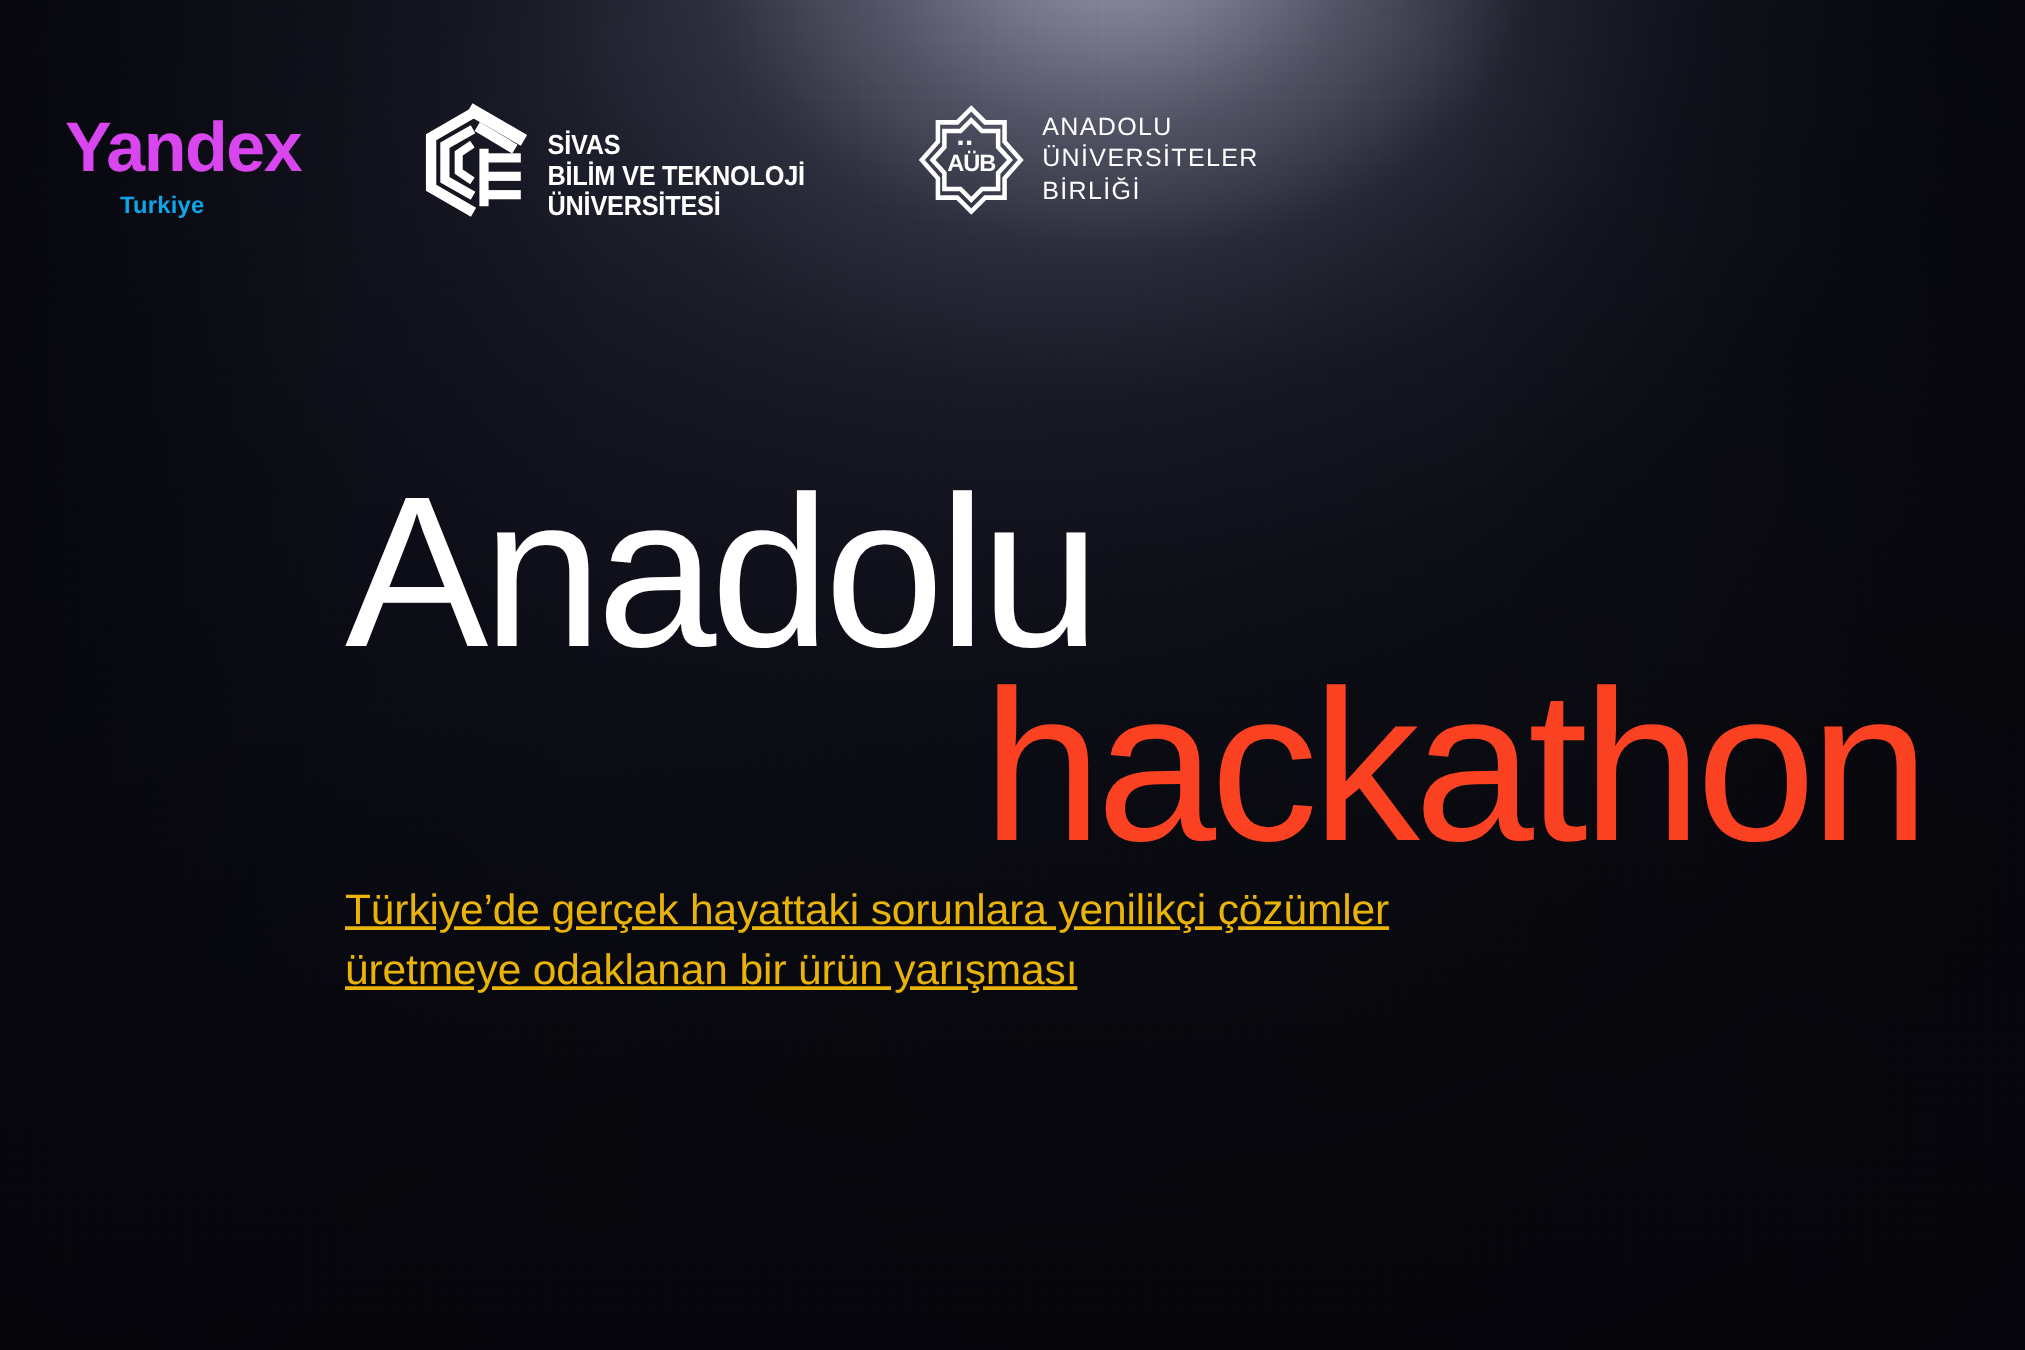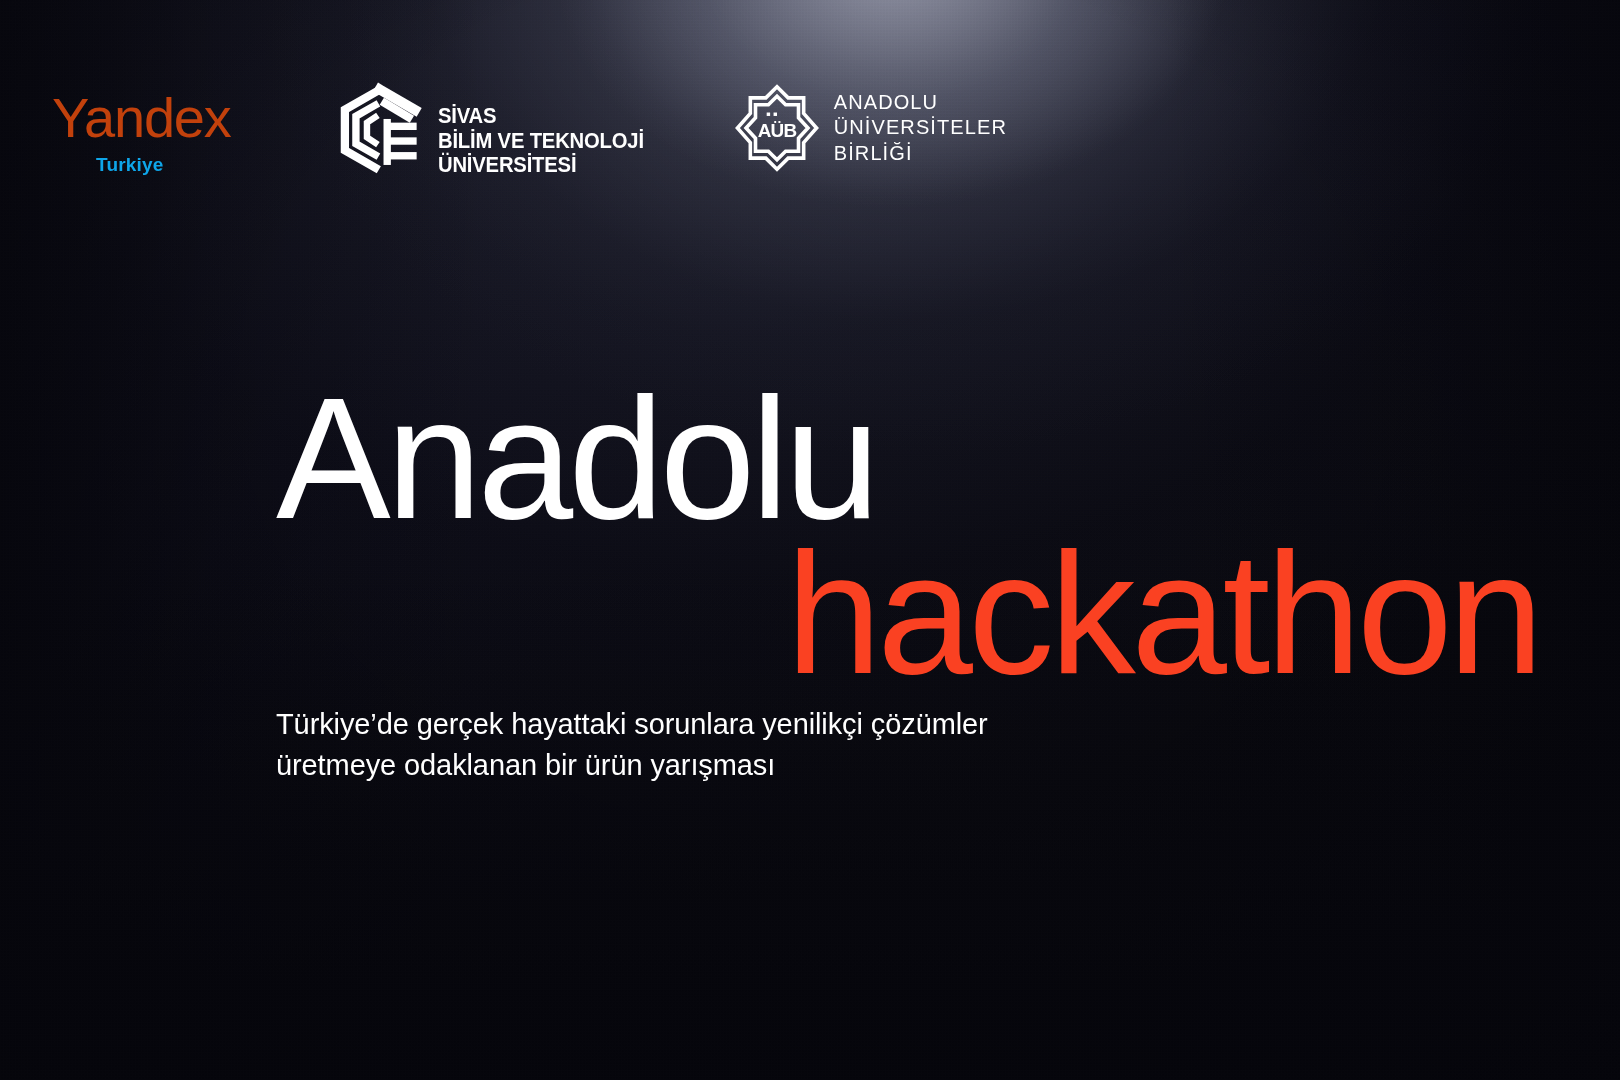--- a/index.html
+++ b/index.html
@@ -98,25 +98,25 @@
 
   
   .yandex-logo {
     width: 212px;
     padding-top: 14px;
     display: flex;
     flex-direction: column;
     align-items: flex-start;
   }
   .yandex-word {
-    color: #c2410c;
+    color: #d946ef;
     font-size: 56px;
     line-height: 0.92;
     letter-spacing: -1.2px;
-    font-weight: 400;
+    font-weight: 700;
     font-family: "Liberation Sans", sans-serif;
   }
   .yandex-sub {
     color: #0ea5e9;
     font-size: 19px;
     font-weight: 700;
     letter-spacing: 0.2px;
     margin-top: 10px;
     margin-left: 44px;
   }
@@ -185,26 +185,27 @@
     font-weight: 400;
     letter-spacing: -4.5px;
     font-family: "Liberation Sans", sans-serif;
   }
 
   
   .subtitle {
     position: absolute;
     left: 276px;
     top: 704px;
-    color: #ffffff;
-    font-size: 29px;
+    color: #eab308;
+    font-size: 34px;
     line-height: 1.42;
     font-weight: 400;
     letter-spacing: -0.1px;
     font-family: "Liberation Sans", sans-serif;
+    text-decoration: underline;
   }
   .subtitle-line { display: block; white-space: nowrap; }
 </style>
 </head>
 <body>
 
 <div id="stage">
 
   <div class="bg-layer bg-base"></div>
   <div class="bg-layer bg-spot-wide"></div>

